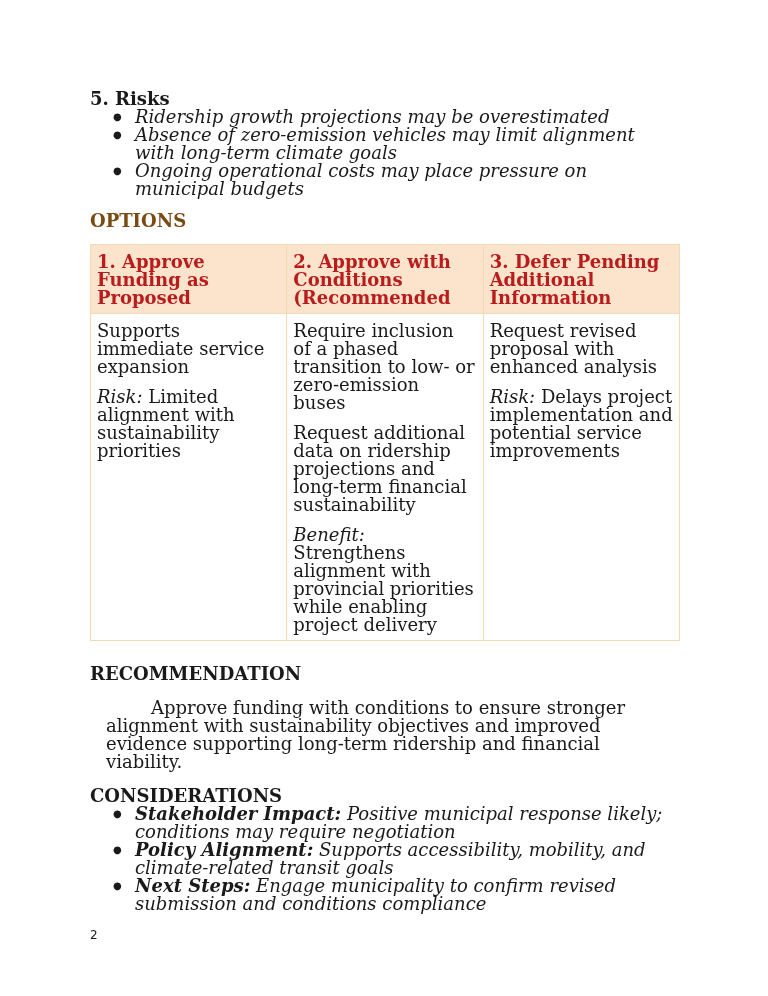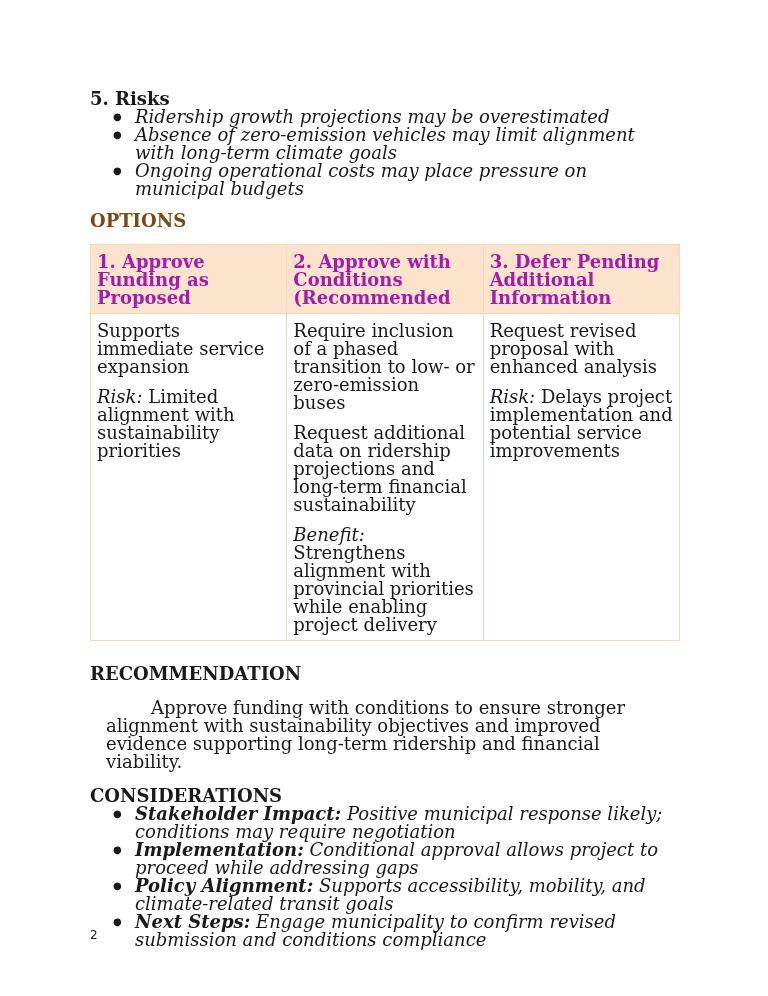--- a/index.html
+++ b/index.html
@@ -6,21 +6,21 @@
   body { width:768px; height:996px; position:relative; overflow:hidden;
          font-family:"DejaVu Serif","Liberation Serif",serif; color:#1a1a1a; }
   .page { position:absolute; left:90px; top:90px; width:590px; font-size:18px; line-height:18px; }
   .h-risks { font-weight:bold; margin:0; }
   ul.bul { margin:0; padding:0; list-style:none;font-style:italic; }
   ul.bul li { position:relative; padding-left:45px; }
   ul.bul li::before { content:"\25CF"; position:absolute; left:23px; top:0; font-size:10px; }
   .options-title { color:#7a4a12; font-weight:bold; margin-top:14px; margin-bottom:14px; }
   table.opts { border-collapse:collapse; width:590px; table-layout:fixed; }
   table.opts td, table.opts th { border:1.5px solid #f5d9b5; vertical-align:top; padding:8px 6px 6px 6px; text-align:left; }
-  table.opts th { background:#fce4cc; color:#a21caf; font-weight:bold; height:52px; }
+  table.opts th { background:#fce4cc; color:#b91c1c; font-weight:bold; height:52px; }
   table.opts td p { margin:0 0 12px 0; }
   table.opts td p:last-child { margin-bottom:0; }
   .rec-title { font-weight:bold; margin-top:24px; }
   .rec-body { text-indent:45px; margin:16px; }
   .cons-title { font-weight:bold; }
   .page-num { position:absolute; left:90px; top:928px; font-size:12px; font-family:"DejaVu Sans","Liberation Sans",sans-serif; }
 </style>
 </head>
 <body>
 
@@ -58,19 +58,18 @@
     </tr>
   </tbody>
     </table>
 
   <div class="rec-title">RECOMMENDATION</div>
   <p class="rec-body">Approve funding with conditions to ensure stronger alignment with sustainability objectives and improved evidence supporting long-term ridership and financial viability.</p>
 
   <div class="cons-title">CONSIDERATIONS</div>
   <ul class="bul">
     <li><b>Stakeholder Impact:</b><span> Positive municipal response likely; conditions may require negotiation</span></li>
-    <li><b>Implementation:</b><span> Conditional approval allows project to proceed while addressing gaps</span></li>
     <li><b>Policy Alignment:</b><span> Supports accessibility, mobility, and climate-related transit goals</span></li>
     <li><b>Next Steps:</b><span> Engage municipality to confirm revised submission and conditions compliance</span></li>
   </ul>
 </div>
 
 <div class="page-num">2</div>
 
 </body></html>

